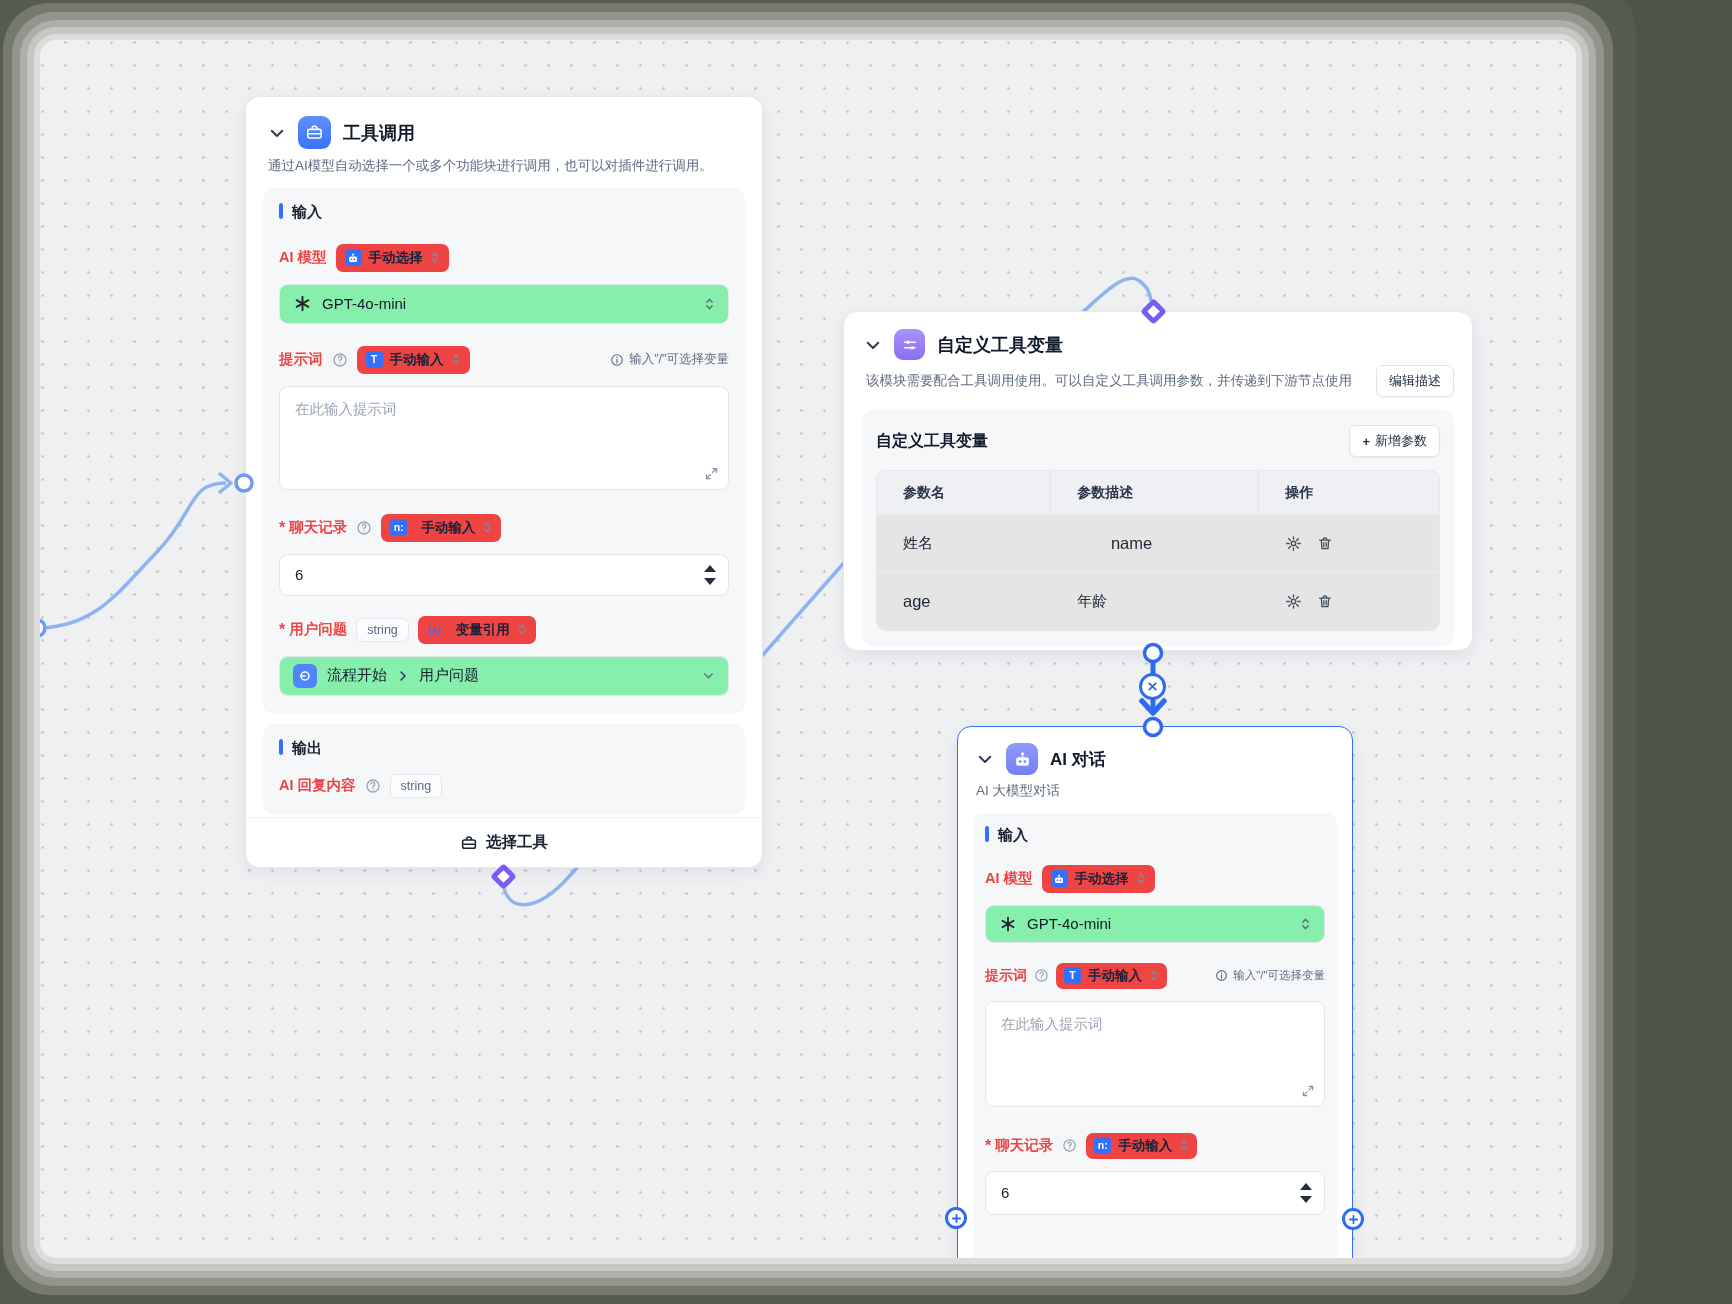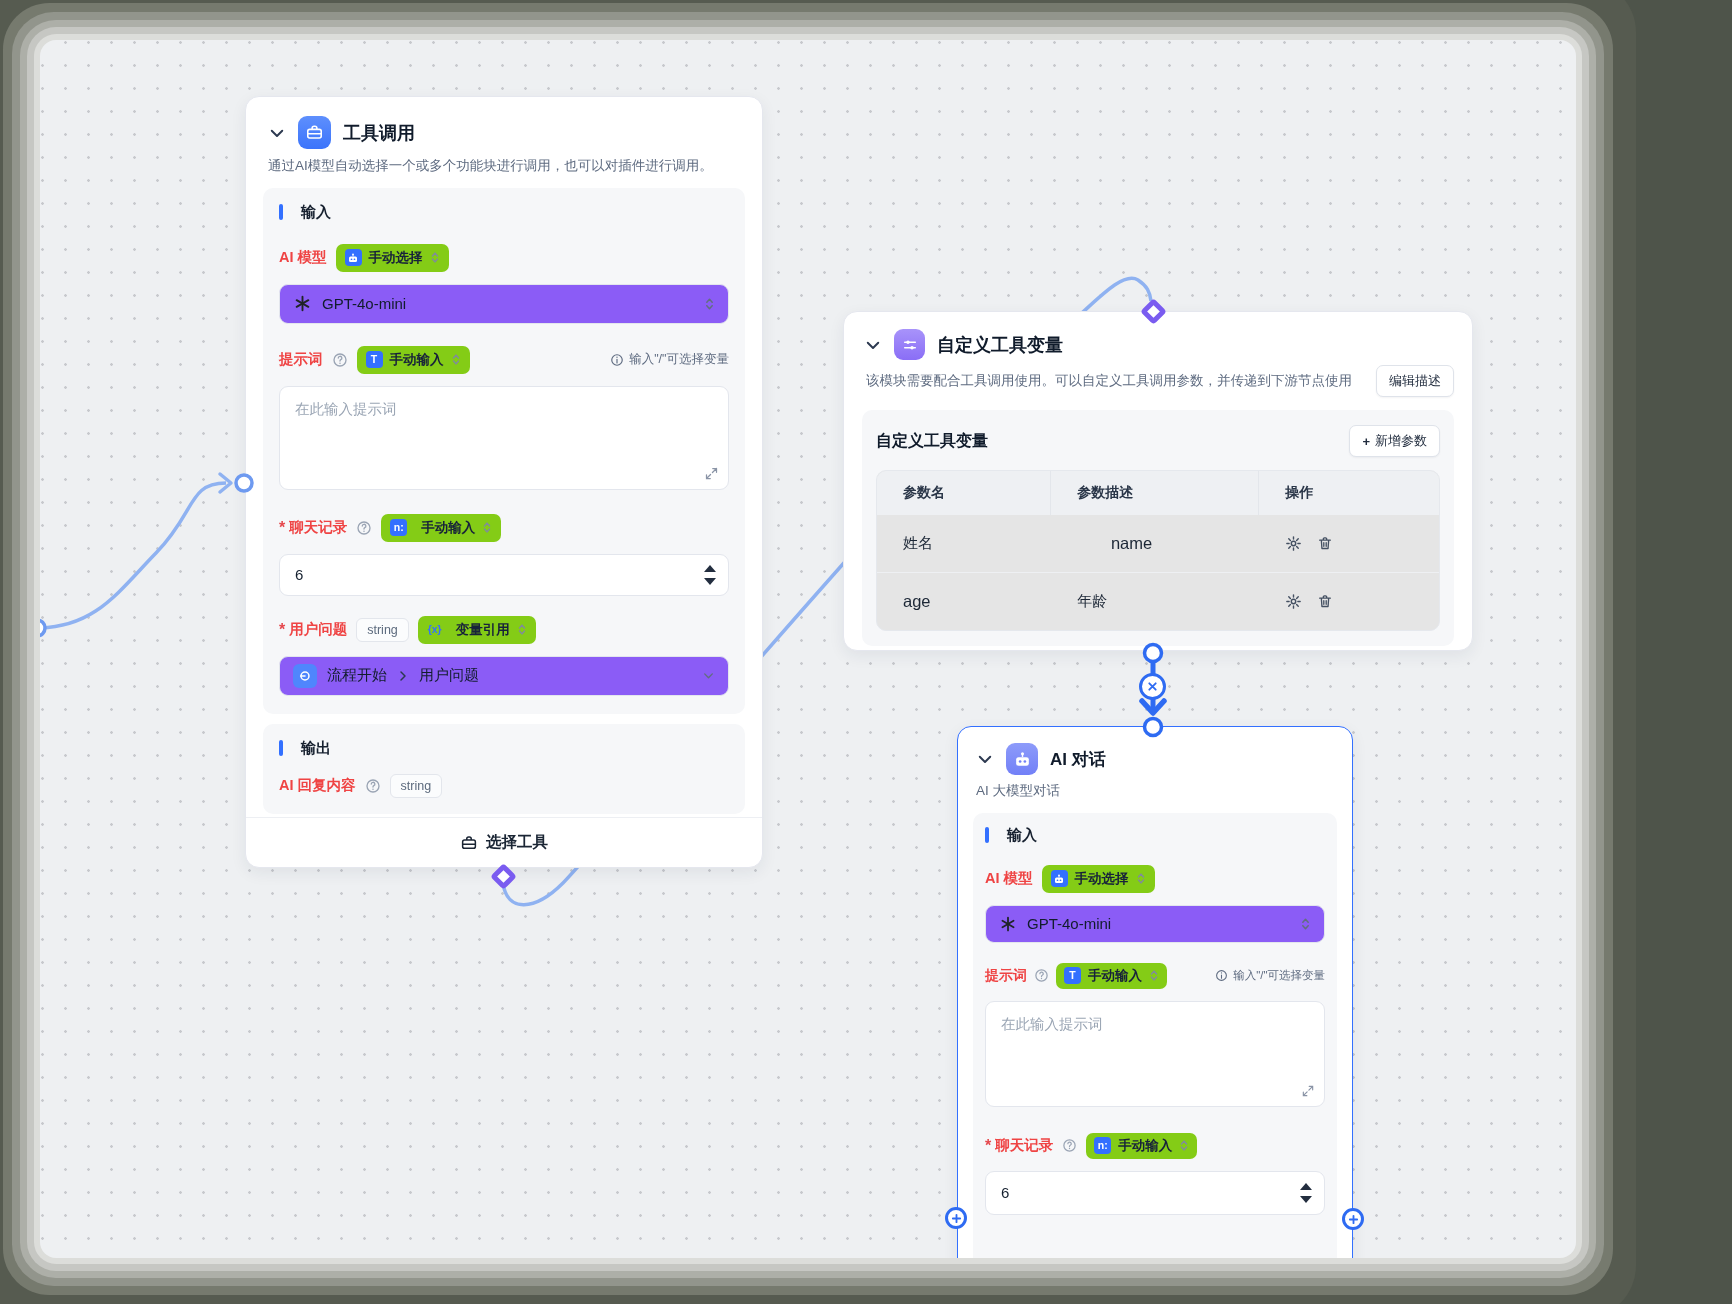--- a/index.html
+++ b/index.html
@@ -30,36 +30,36 @@
   .node-head { display:flex; align-items:center; gap:12px; padding:19px 22px 4px; }
   .collapse { width:18px; height:18px; flex:0 0 auto; cursor:pointer; }
   .node-icon { width:33px; height:33px; border-radius:9px; display:flex; align-items:center; justify-content:center; flex:0 0 auto; }
   .node-icon.blue   { background:linear-gradient(180deg,#5e8ffd,#3b74fb); }
   .node-icon.purple { background:linear-gradient(180deg,#a893fa,#8a6ef6); }
   .node-icon.indigo { background:linear-gradient(180deg,#8d9bfa,#7280f7); }
   .node-title { font-size:18px; font-weight:700; color:#101b2b; }
   .node-desc { padding:3px 22px 0; font-size:13.5px; color:#5e6b80; line-height:1.45; }
 
   .panel { background:#f6f7f9; border-radius:10px; margin:12px 17px 0; padding:15px 16px 18px; }
-  .section-label { display:flex; align-items:center; gap:18px; font-size:15px; font-weight:700; color:#16202f; }
+  .section-label { display:flex; align-items:flex-start; gap:9px; font-size:15px; font-weight:700; color:#16202f; }
   .bar { width:4px; height:16px; border-radius:2px; background:#3370ff; }
 
   .row { display:flex; align-items:center; gap:9px; }
   .lbl { font-size:14.5px; font-weight:600; color:#ef4444; white-space:nowrap; }
   .req { color:#e5484d; font-weight:700; margin-right:-5px; }
 
-  .badge { display:inline-flex; align-items:center; gap:7px; background:#84cc16; border-radius:7px;
+  .badge { display:inline-flex; align-items:center; gap:7px; background:#ef4444; border-radius:7px;
            padding:5px 9px; font-size:13.5px; font-weight:600; color:#17223a; cursor:pointer; }
   .bicon { width:17px; height:17px; border-radius:4px; background:#3370ff; display:flex; align-items:center; justify-content:center; flex:0 0 auto; }
   .bicon svg, .bicon span { display:block; }
   .bicon .g { color:#fff; font-size:10.5px; font-weight:700; line-height:1; }
 
   .hint { margin-left:auto; display:flex; align-items:center; gap:5px; font-size:12.5px; color:#5e6b80; }
 
-  .select { display:flex; align-items:center; gap:10px; background:#8b5cf6; border:1px solid #e3e6ed;
+  .select { display:flex; align-items:center; gap:10px; background:#86efac; border:1px solid #e3e6ed;
             border-radius:9px; height:40px; padding:0 13px; cursor:pointer; }
   .select .txt { font-size:15px; color:#111c2c; }
   .grow { flex:1; }
 
   .tarea { position:relative; margin-top:12px; }
   .tarea textarea { width:100%; height:104px; resize:none; background:#fff; border:1px solid #e3e6ed; border-radius:9px;
             padding:13px 15px; font-size:14.5px; color:#2a3647; font-family:inherit; outline:none; }
   .tarea textarea::placeholder { color:#9aa5b4; }
   .expand { position:absolute; right:10px; bottom:9px; cursor:pointer; }
 

